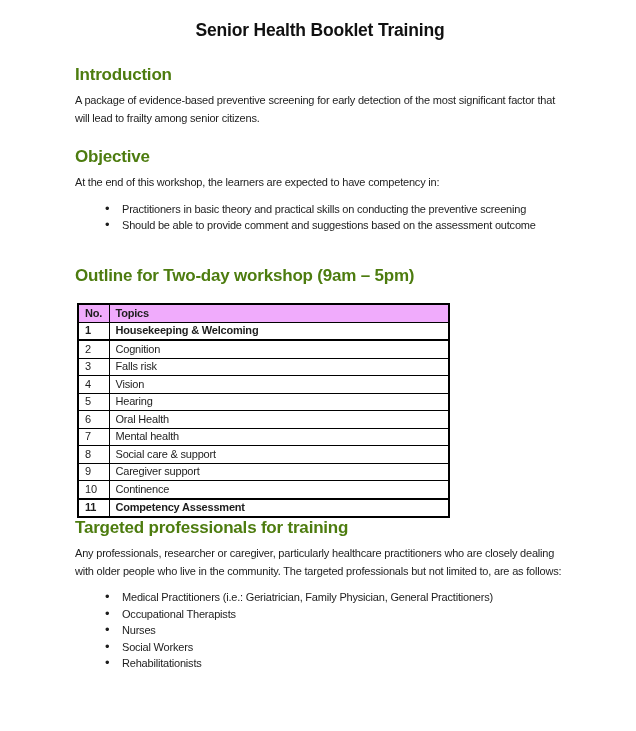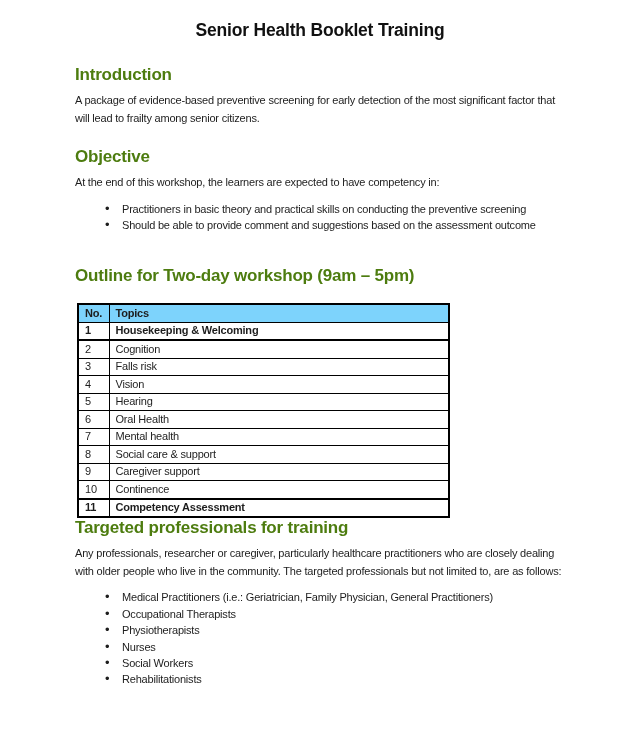--- a/index.html
+++ b/index.html
@@ -80,21 +80,21 @@
     text-align: left;
     vertical-align: middle;
     height: 13px;
     overflow: hidden;
     white-space: nowrap;
   }
   table.topics {
     border: 2px solid #000000;
   }
   table.topics thead th {
-    background: #7dd3fc;
+    background: #f0abfc;
     font-weight: bold;
   }
   table.topics tr.bold-row td {
     font-weight: bold;
   }
   table.topics tr.thick-bottom td { border-bottom-width: 2.5px; }
   table.topics tr.thick-top td    { border-top-width: 2.5px; }
 </style>
 </head>
 <body>
@@ -173,20 +173,19 @@
           <td>Competency Assessment</td>
         </tr>
       </tbody>
     </table>
 
     <h2 class="section-heading h-targeted">Targeted professionals for training</h2>
     <p class="para">Any professionals, researcher or caregiver, particularly healthcare practitioners who are closely dealing with older people who live in the community. The targeted professionals but not limited to, are as follows:</p>
     <ul class="bullets">
       <li>Medical Practitioners (i.e.: Geriatrician, Family Physician, General Practitioners)</li>
       <li>Occupational Therapists</li>
-      <li>Physiotherapists</li>
       <li>Nurses</li>
       <li>Social Workers</li>
       <li>Rehabilitationists</li>
     </ul>
 
   </div>
 </div>
 
 </body></html>

